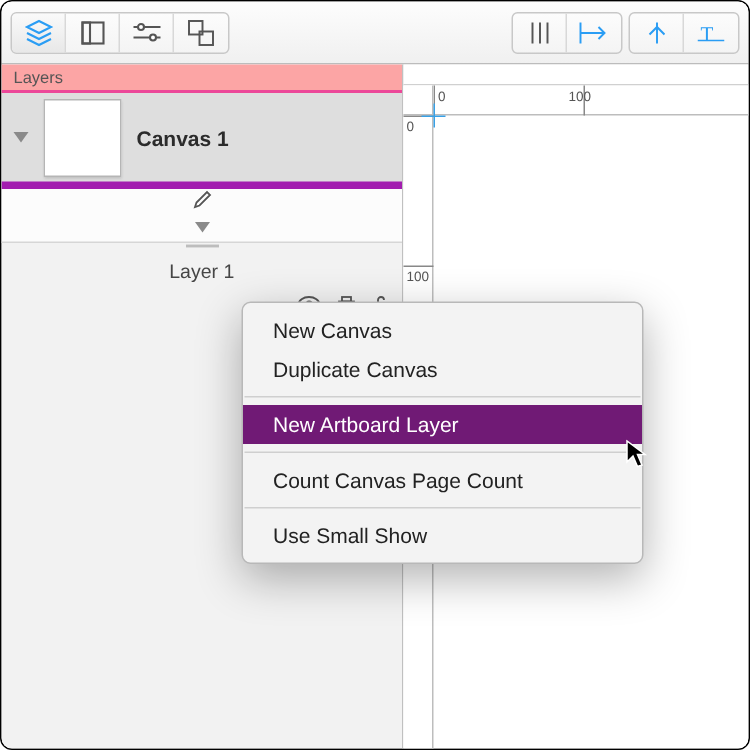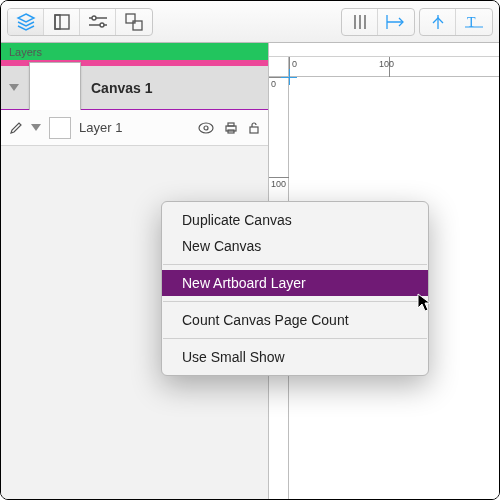--- a/index.html
+++ b/index.html
@@ -50,29 +50,29 @@
     width: 268px;
     background: #f2f2f2;
     border-right: 1px solid #c0c0c0;
     display: flex;
     flex-direction: column;
   }
   .sidebar-header {
     font-size: 11px;
     color: #555;
     padding: 3px 8px 2px 8px;
-    background: #22c55e;
-    border-bottom: 6px solid #ec4899;
+    background: #fca5a5;
+    border-bottom: 2px solid #ec4899;
   }
   .canvas-row {
     display: flex;
     align-items: center;
-    height: 44px;
+    height: 64px;
     background: #dedede;
-    border-bottom: 1px solid #a21caf;
+    border-bottom: 5px solid #a21caf;
     padding: 0 8px;
     gap: 10px;
   }
   .disclosure {
     width: 0; height: 0;
     border-left: 5px solid transparent;
     border-right: 5px solid transparent;
     border-top: 7px solid #8a8a8a;
   }
   .thumb {
@@ -85,20 +85,21 @@
   .layer-row {
     display: flex;
     align-items: center;
     height: 36px;
     background: #fcfcfc;
     border-bottom: 1px solid #d6d6d6;
     padding: 0 8px;
     gap: 8px;
     font-size: 13px;
     color: #464646;
+    flex-direction: column;
   }
   .layer-swatch {
     width: 22px; height: 22px; background:#fff;
     border:1px solid #bdbdbd;
   }
   .layer-row .disclosure { border-top-color:#8a8a8a; }
   .layer-right-icons { margin-left:auto; display:flex; gap:10px; align-items:center; }
   .canvas-area {
     flex: 1;
     position: relative;
@@ -304,22 +305,22 @@
       <div class="tickmajor" style="top:0px"></div>
       <span class="tlabel" style="top:2px">0</span>
       <div class="tickmajor" style="top:100px"></div>
       <span class="tlabel" style="top:102px">100</span>
     </div>
     <div class="origin-cross"></div>
   </div>
 </div>
 
 <div class="context-menu">
+  <div class="menu-item">New Canvas</div>
   <div class="menu-item">Duplicate Canvas</div>
-  <div class="menu-item">New Canvas</div>
   <div class="menu-sep"></div>
   <div class="menu-item highlight">New Artboard Layer</div>
   <div class="menu-sep"></div>
   <div class="menu-item">Count Canvas Page Count</div>
   <div class="menu-sep"></div>
   <div class="menu-item">Use Small Show</div>
 </div>
 
 <div class="cursor">
   <svg width="16" height="20" viewBox="0 0 16 20">

